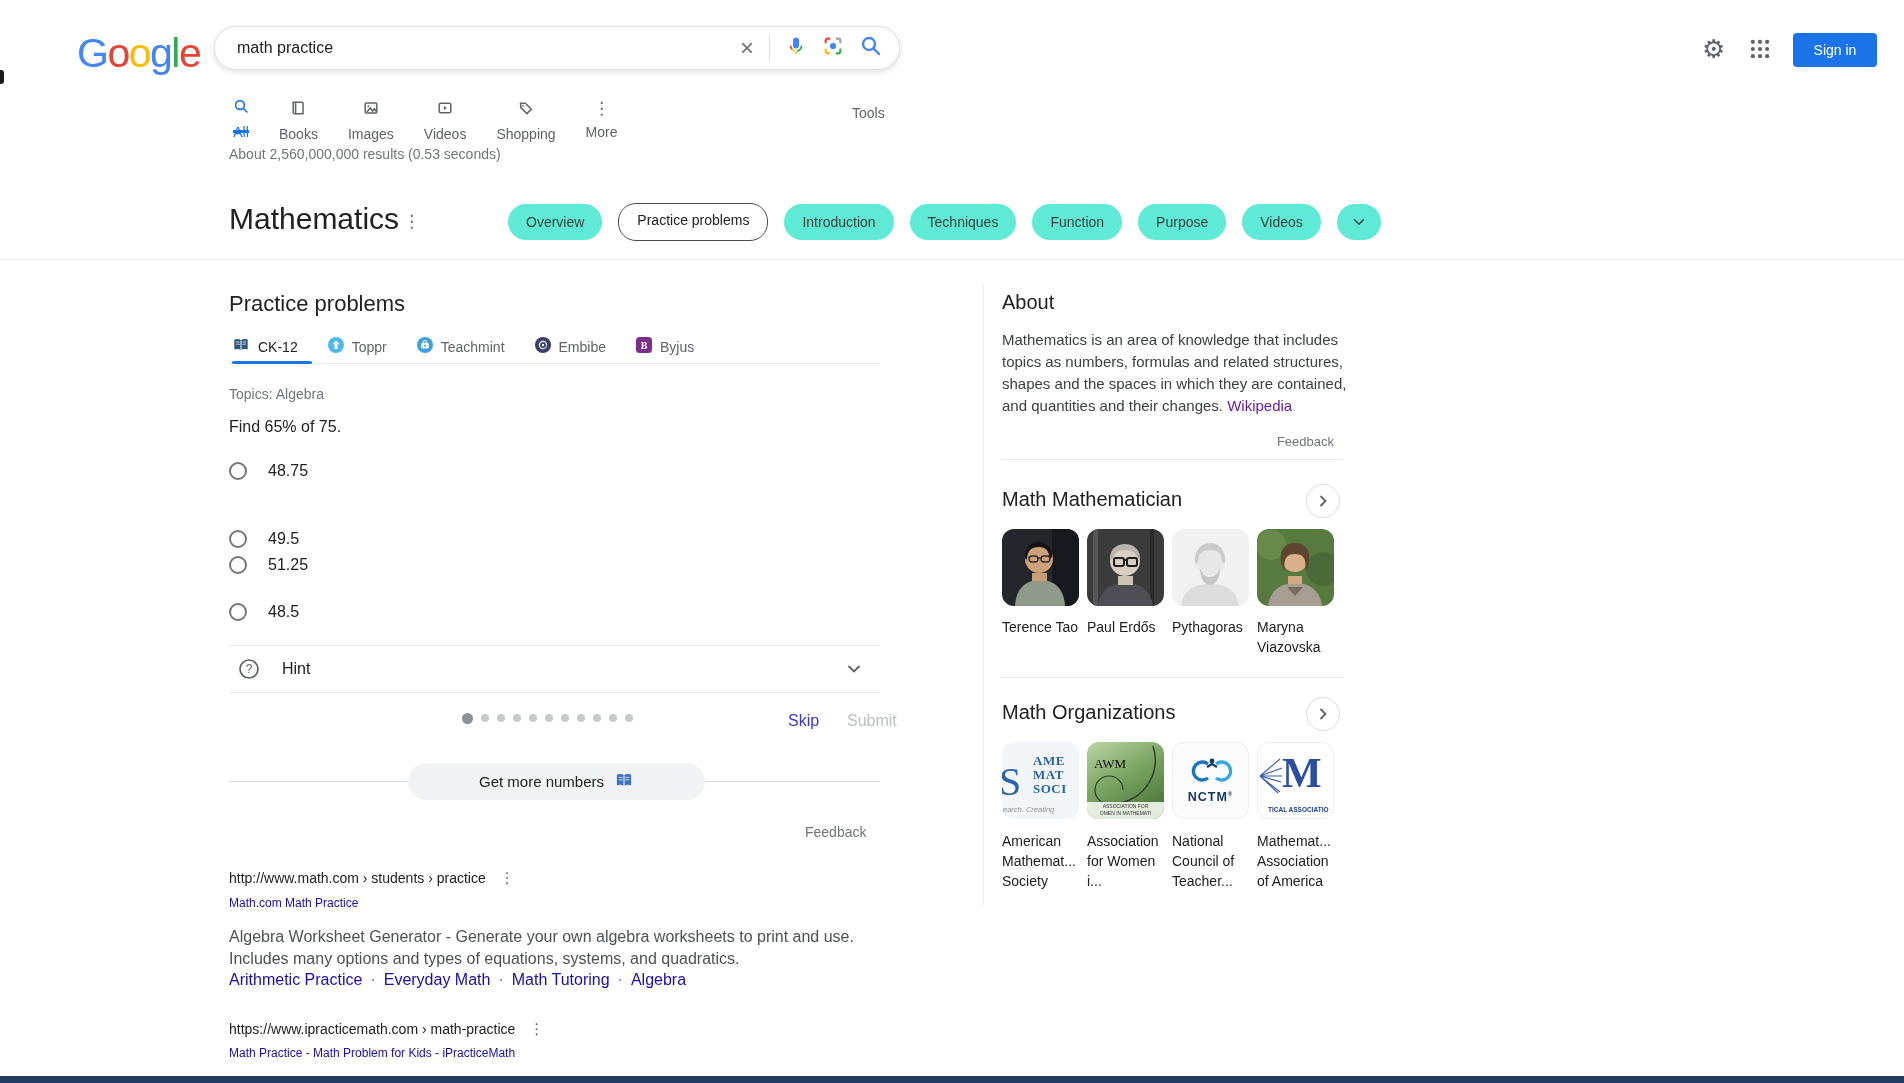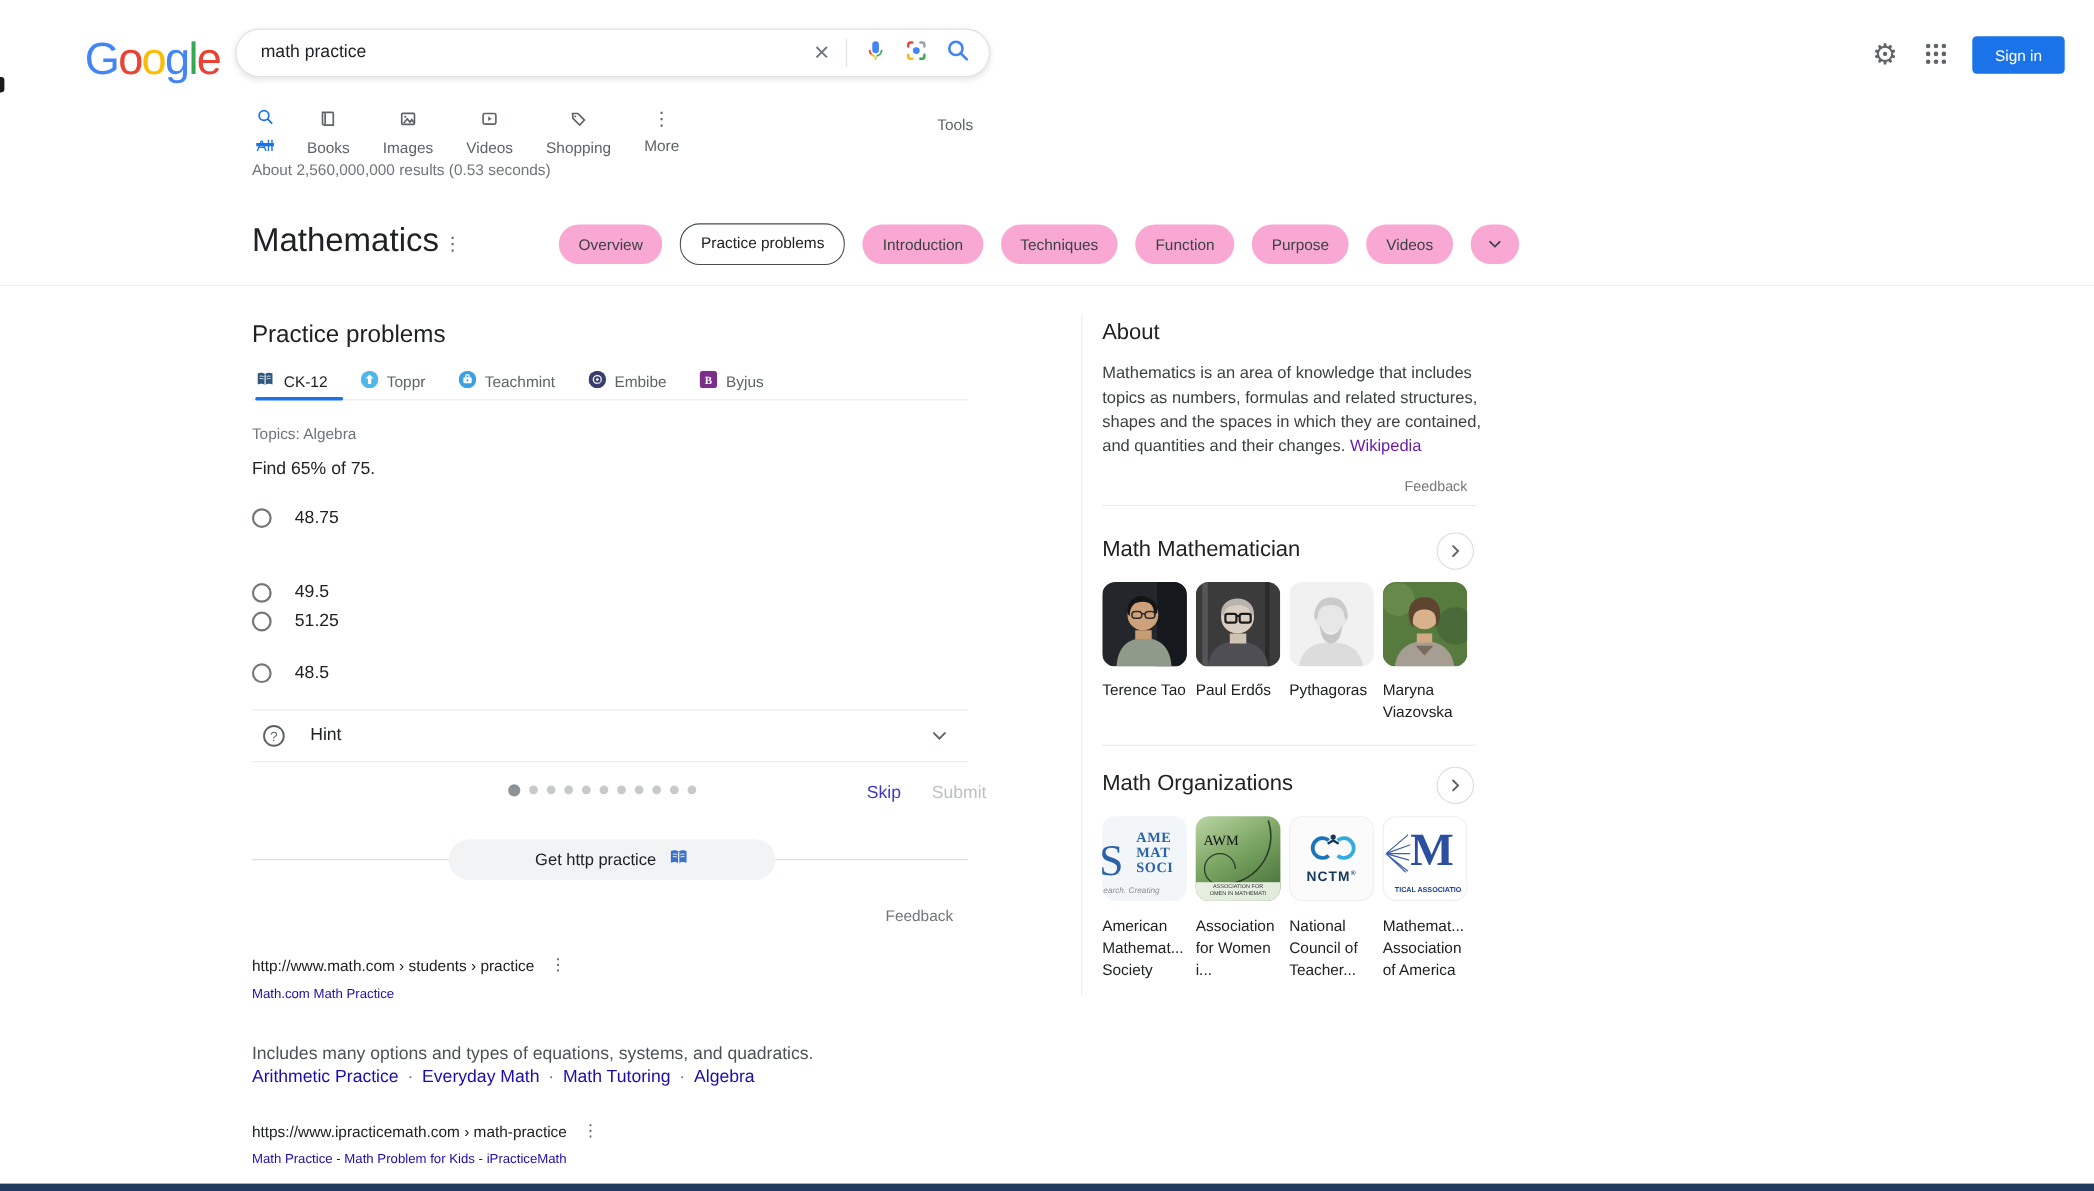--- a/index.html
+++ b/index.html
@@ -25,21 +25,21 @@
   .tabs{left:233px;top:98px;display:flex;align-items:center;gap:30px;font-size:14px;color:#5f6368;}
   .rtab{display:flex;align-items:center;gap:7px;height:32px;cursor:pointer;flex-direction:column;}
   .rtab.active{color:#1a73e8;border-bottom:3px solid #1a73e8;padding-bottom:0;}
   .tools{left:852px;top:105px;font-size:14px;color:#5f6368;cursor:pointer;}
   .stats{left:229px;top:146px;font-size:14px;color:#70757a;}
   
   .kp-title{left:229px;top:202px;font-size:30px;color:#202124;}
   .kebab{color:#5f6368;font-size:17px;line-height:17px;cursor:pointer;}
   .kp-kebab{left:403px;top:213px;}
   .chips{left:508px;top:203px;display:flex;gap:16px;align-items:center;}
-  .chip{height:36px;line-height:36px;padding:0 18px;border-radius:18px;background:#f9a8d4;color:#3c4043;
+  .chip{height:36px;line-height:36px;padding:0 18px;border-radius:18px;background:#5eead4;color:#3c4043;
         font-size:14px;white-space:nowrap;cursor:pointer;}
   .chip.selected{background:#fff;border:1.5px solid #4a4d51;color:#202124;line-height:33px;}
   .chip.expand{width:44px;padding:0;display:flex;align-items:center;justify-content:center;}
   .divider-full{left:0;top:259px;width:1904px;height:1px;background:#ecedee;}
   
   .pp-heading{left:229px;top:291px;font-size:22px;color:#202124;}
   .sources{left:232px;top:337px;display:flex;gap:30px;align-items:center;font-size:14px;color:#5f6368;}
   .src{display:flex;align-items:center;gap:8px;cursor:pointer;}
   .src.active{color:#202124;}
   .src-underline{left:232px;top:361px;width:80px;height:3px;background:#1a73e8;border-radius:2px;z-index:2;}
@@ -310,34 +310,35 @@
     <span class="dot"></span>
     <span class="dot"></span>
     <span class="dot"></span>
     <span class="dot"></span>
   </div>
   <div class="abs skip">Skip</div>
   <div class="abs submit">Submit</div>
 
   <div class="abs more-line"></div>
   <div class="abs more-btn">
-    <span>Get http practice</span>
+    <span>Get more numbers</span>
     <span><svg width="20" height="17" viewBox="0 0 18 16">
           <path d="M9 3C7 1.6 4.3 1.6 2.3 2.5v10c2-.9 4.7-.9 6.7.6 2-1.5 4.7-1.5 6.7-.6v-10C13.7 1.6 11 1.6 9 3z" fill="#3a71c9"></path>
           <line x1="9" y1="3.4" x2="9" y2="13.2" stroke="#fff" stroke-width="1"></line>
           <path d="M4 5.2c1.3-.3 2.6-.2 3.6.3M4 7.4c1.3-.3 2.6-.2 3.6.3M10.4 5.5c1-.5 2.3-.6 3.6-.3M10.4 7.7c1-.5 2.3-.6 3.6-.3" stroke="#d9e6f7" stroke-width=".9" fill="none"></path>
         </svg></span>
   </div>
   <div class="abs pp-feedback">Feedback</div>
 
   <div class="abs crumb" style="left:229px;top:869px;">
     <span>http://www.math.com › students › practice</span>
     <span class="kebab">⋮</span>
   </div>
   <div class="abs r-title" style="left:229px;top:896px;">Math.com Math Practice</div>
+  <div class="abs r-desc" style="left:229px;top:928px;">Algebra Worksheet Generator - Generate your own algebra worksheets to print and use.</div>
   <div class="abs r-desc" style="left:229px;top:950px;">Includes many options and types of equations, systems, and quadratics.</div>
   <div class="abs sitelinks" style="left:229px;top:971px;">
     <a>Arithmetic Practice</a>
       <span class="sl-sep">·</span>
     <a>Everyday Math</a>
       <span class="sl-sep">·</span>
     <a>Math Tutoring</a>
       <span class="sl-sep">·</span>
     <a>Algebra</a>
   </div>

